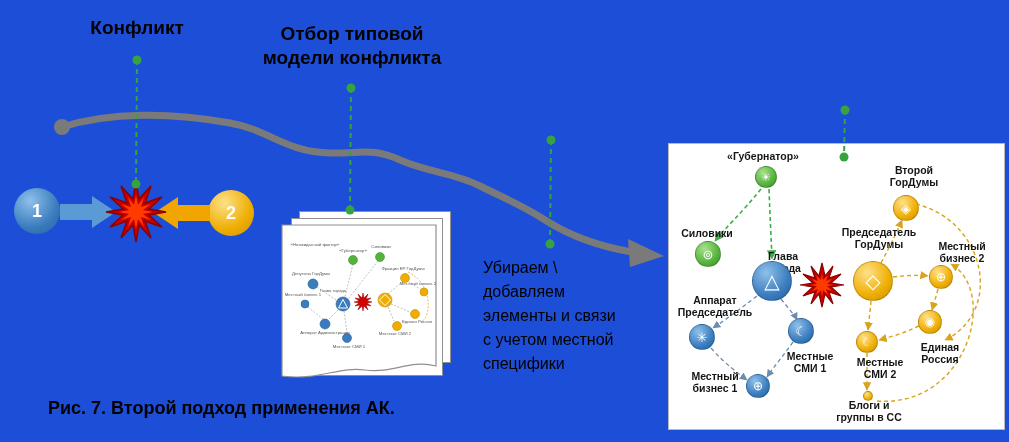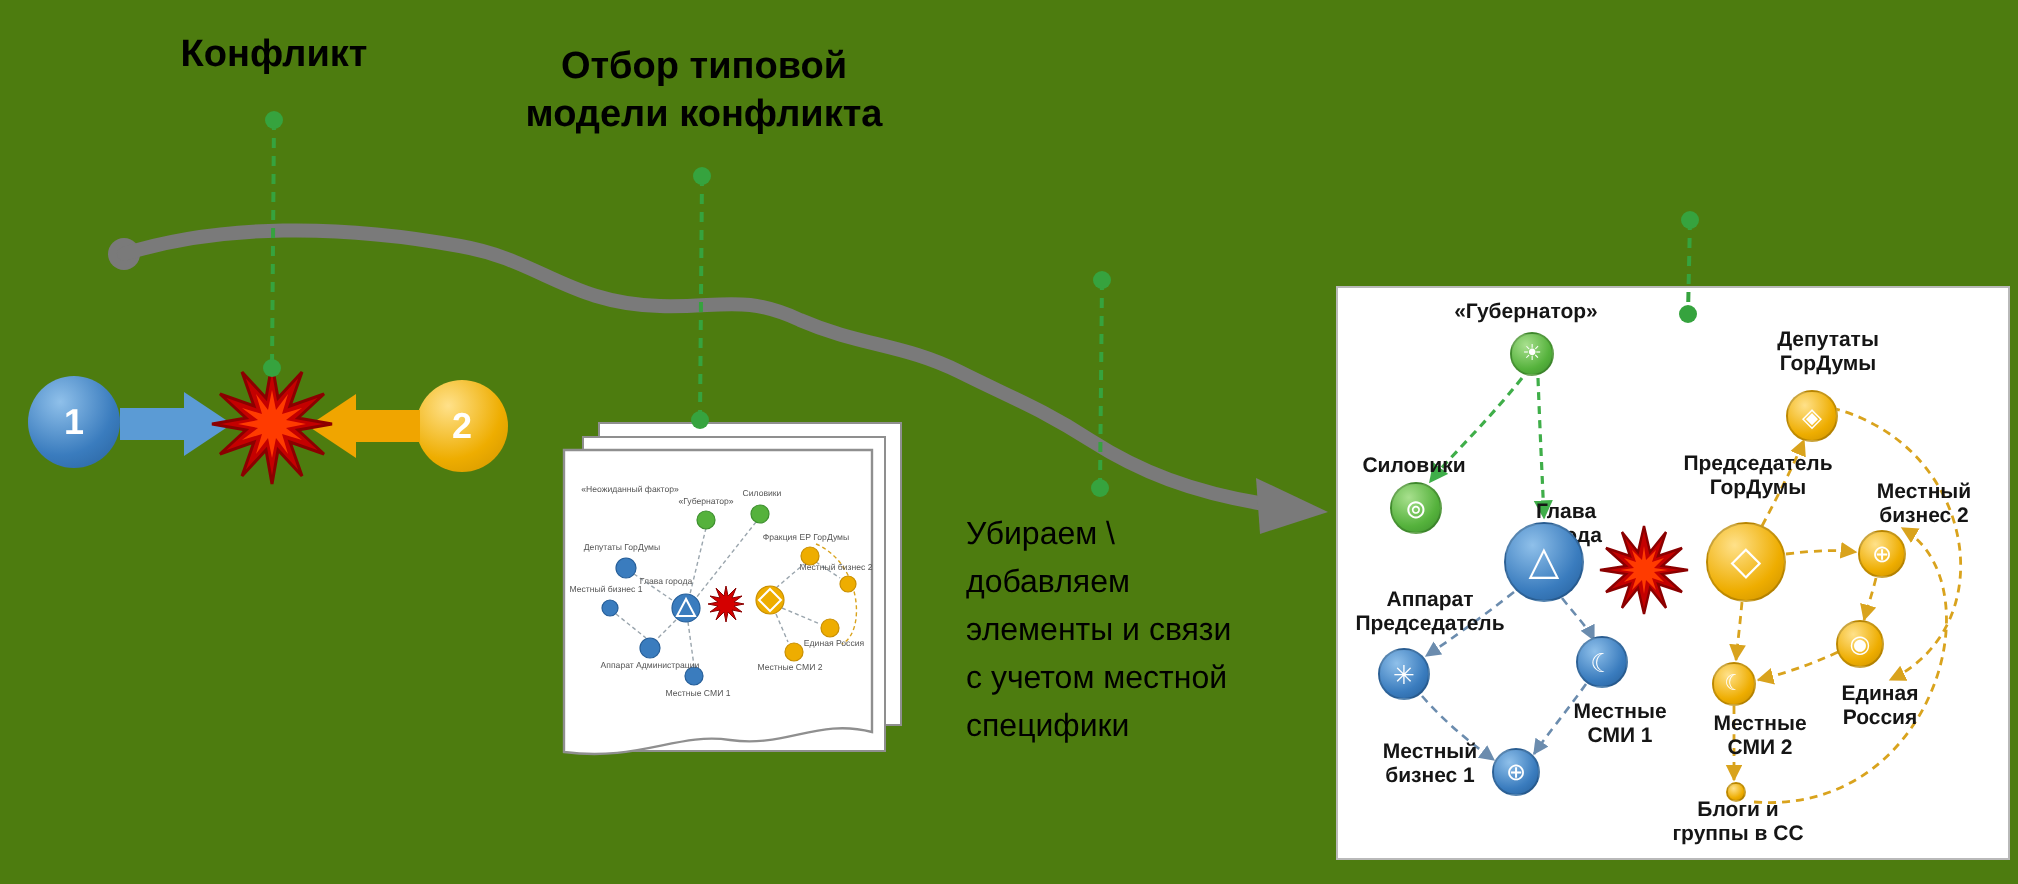--- a/index.html
+++ b/index.html
@@ -1,17 +1,17 @@
 <!DOCTYPE html>
 <html><head>
 <meta charset="utf-8">
 <style>
   * { margin:0; padding:0; box-sizing:border-box; }
   body { font-family:"Liberation Sans", sans-serif; background:#fff; }
-  .canvas { position:relative; width:1009px; height:442px; background:#4d7c0f; overflow:hidden; }
+  .canvas { position:relative; width:1009px; height:442px; background:#1d4ed8; overflow:hidden; }
   .abs { position:absolute; }
   .step-label { position:absolute; font-weight:bold; font-size:19px; line-height:1.28; text-align:center; white-space:pre-line; color:#000; }
   .note { position:absolute; font-size:16px; line-height:1.5; white-space:pre-line; color:#000; }
   .caption { position:absolute; font-weight:bold; font-size:18px; color:#000; }
   .party { position:absolute; width:46px; height:46px; border-radius:50%; display:flex; align-items:center; justify-content:center; color:#fff; font-weight:bold; font-size:18px; }
   .party.blue { background:radial-gradient(circle at 35% 28%, #8fc0ea 0%, #3a7cbe 60%, #28619c 100%); }
   .party.yellow { background:radial-gradient(circle at 35% 28%, #ffe18a 0%, #eead00 60%, #cf9300 100%); }
   .sheet { position:absolute; background:#fff; border:1.2px solid #8f8f8f; }
   .panel { position:absolute; left:668px; top:143px; width:337px; height:287px; background:#fff; border:1px solid #b9b9b9; }
   .pnode-label { position:absolute; font-size:10.5px; font-weight:bold; line-height:1.15; text-align:center; white-space:pre-line; color:#151515; }
@@ -162,21 +162,21 @@
       </g>
     </svg>
 
     <div style="display:contents">
       <div class="pnode-label lbl-gubernator">«Губернатор»</div>
       <div class="pnode-icon ic-gubernator s22 c-green">
           <span>☀</span>
         </div>
     </div>
     <div style="display:contents">
-      <div class="pnode-label lbl-frakciya">Депутаты
+      <div class="pnode-label lbl-frakciya">Второй
 ГорДумы</div>
       <div class="pnode-icon ic-frakciya s26 c-yellow">
           <span>◈</span>
         </div>
     </div>
     <div style="display:contents">
       <div class="pnode-label lbl-siloviki">Силовики</div>
       <div class="pnode-icon ic-siloviki s26 c-green">
           <span>⊚</span>
         </div>
@@ -237,20 +237,21 @@
           <span>⊕</span>
         </div>
     </div>
     <div style="display:contents">
       <div class="pnode-label lbl-blogi">Блоги и
 группы в СС</div>
       <div class="pnode-icon ic-blogi s10 c-yellow"></div>
     </div>
   </div>
 
+  <div class="caption" style="left:48px; top:398px;">Рис. 7. Второй подход применения АК.</div>
 
   <svg class="abs" style="left:0; top:0; pointer-events:none;" width="1009" height="442" viewBox="0 0 1009 442">
 
     <circle cx="62" cy="127" r="8" fill="#7a7a7a"></circle>
     <path d="M62 127 C110 112, 170 112, 230 123 C270 130, 285 152, 330 153 C360 154, 372 147, 400 160 C430 173, 452 172, 480 186 C506 199, 522 205, 545 220 C570 236, 596 246, 632 252" stroke="#7a7a7a" stroke-width="7" fill="none" stroke-linecap="round"></path>
     <polygon points="628,239 664,256 630,267" fill="#7a7a7a"></polygon>
 
     <polygon points="60,204 92,204 92,196 116,212 92,228 92,220 60,220" fill="#5b9bd5"></polygon>
     <polygon points="210,205 178,205 178,197 154,213 178,229 178,221 210,221" fill="#f0a500"></polygon>
 

